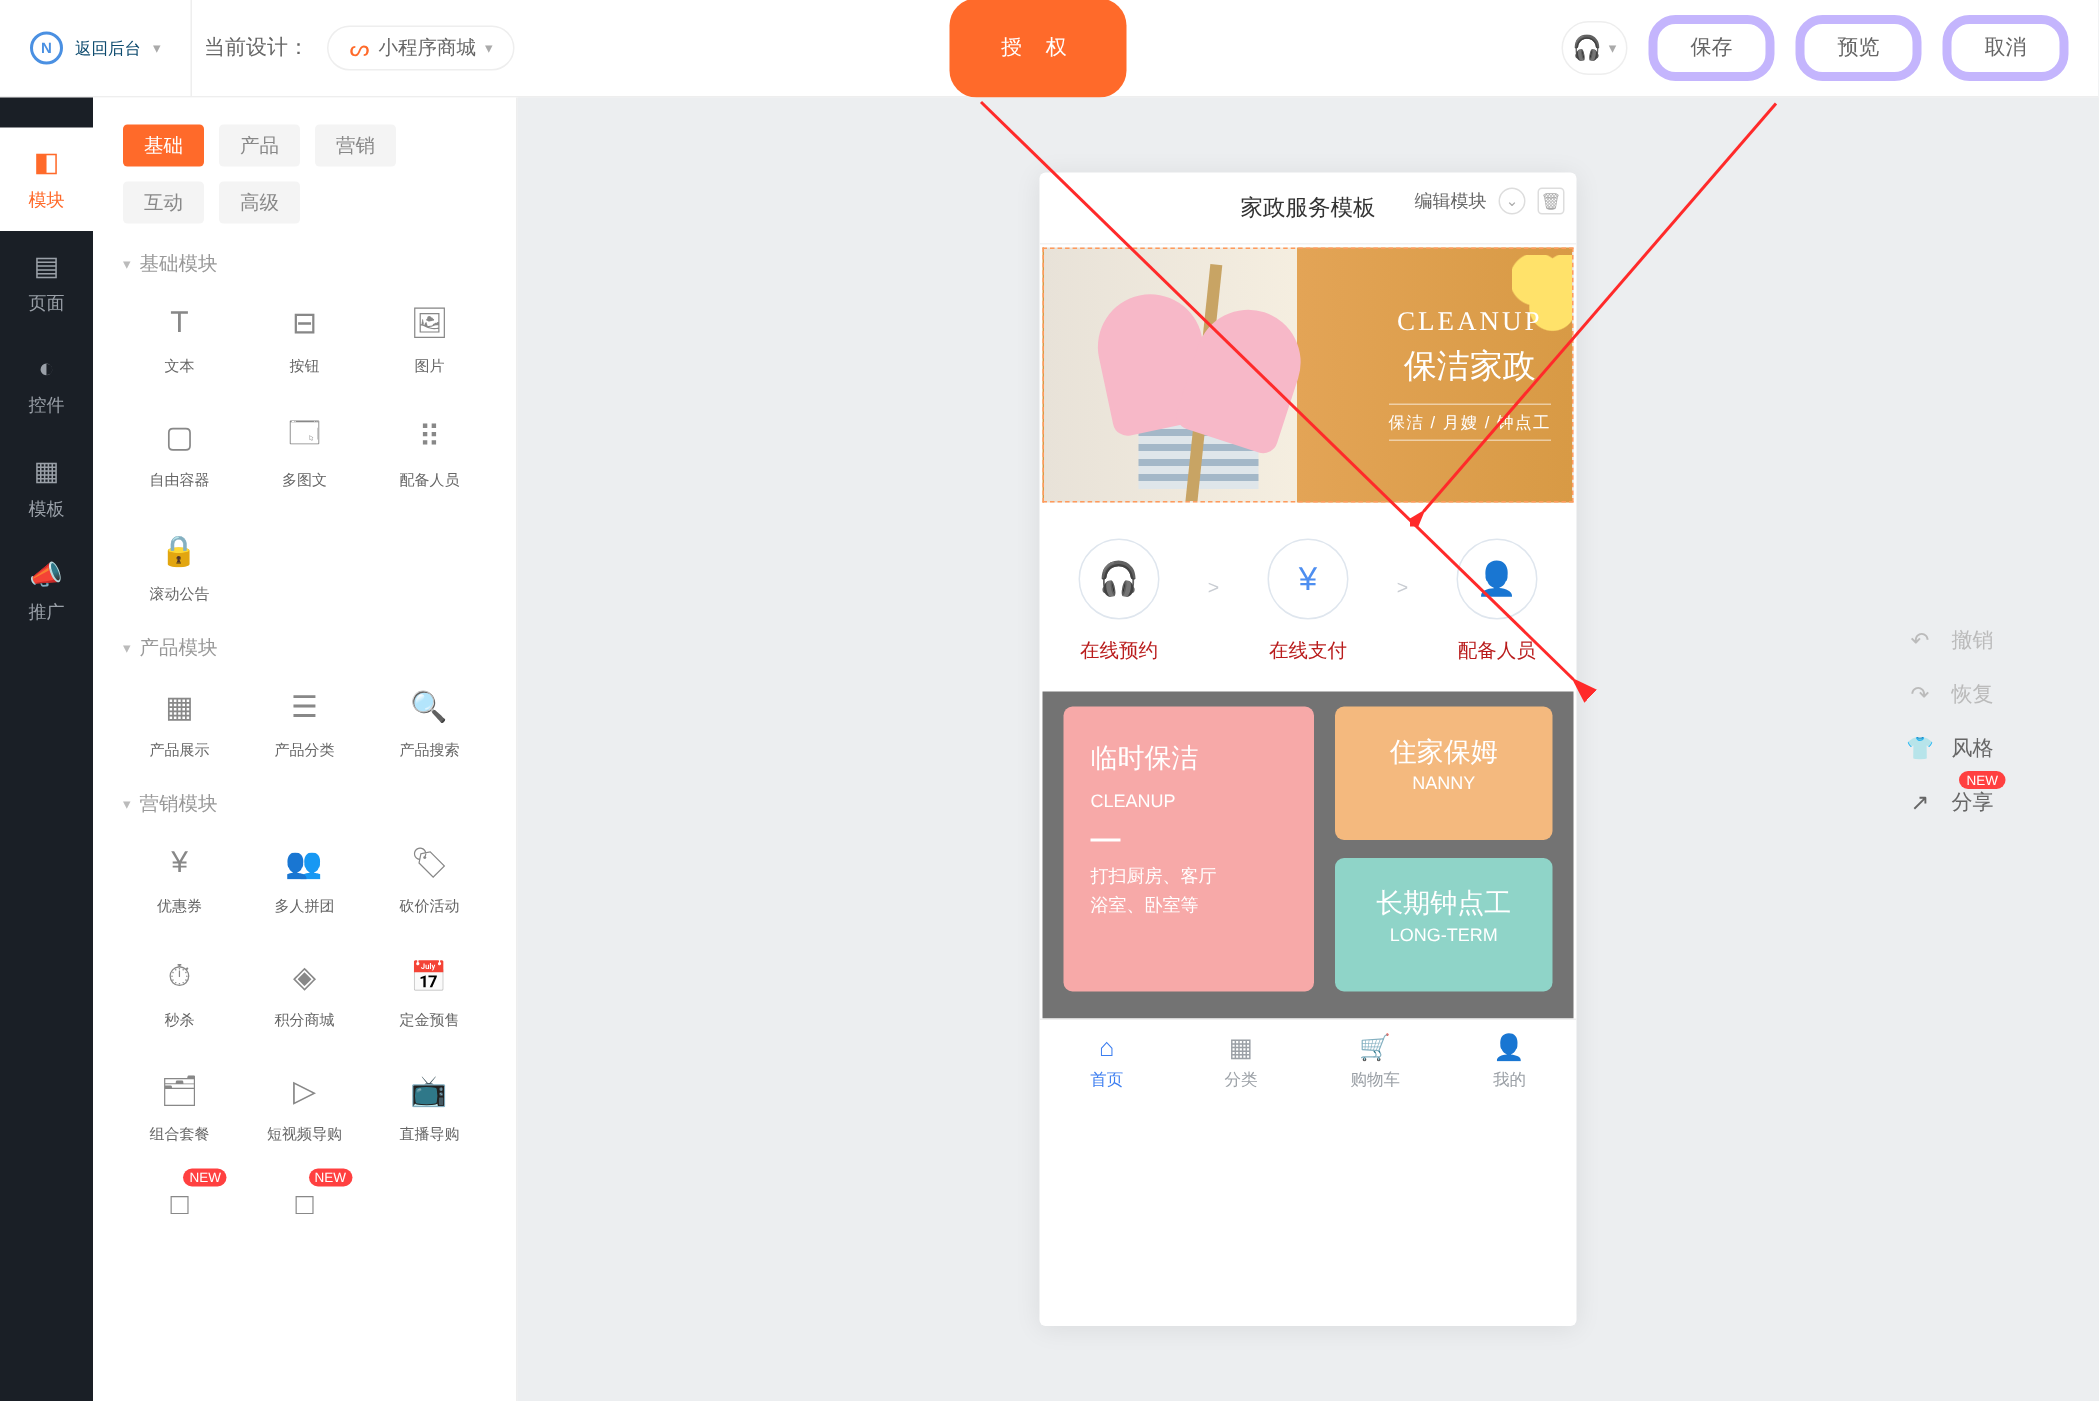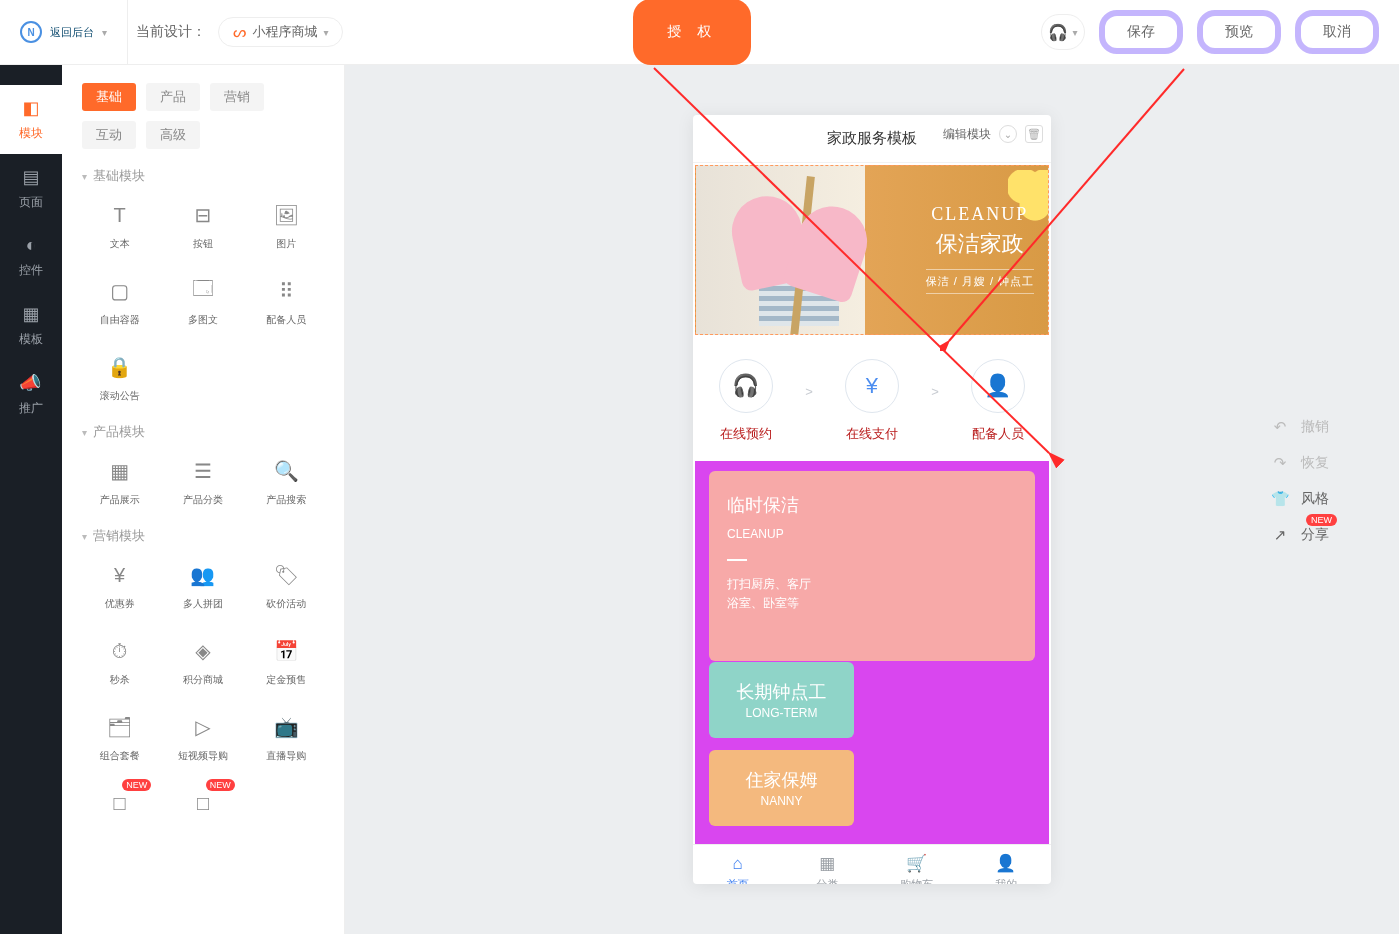--- a/index.html
+++ b/index.html
@@ -51,21 +51,21 @@
 .banner-en { font-size: 18px; letter-spacing: 2px; font-family: Georgia, serif; }
 .banner-cn { font-size: 22px; font-weight: 300; margin-top: 4px; }
 .banner-sub { font-size: 11px; margin-top: 10px; border-top: 1px solid rgba(255,255,255,0.5); border-bottom: 1px solid rgba(255,255,255,0.5); padding: 4px 0; letter-spacing: 1px; }
 
 .steps { display: flex; align-items: center; justify-content: space-around; padding: 22px 10px 18px; }
 .step { display: flex; flex-direction: column; align-items: center; gap: 12px; }
 .step-circle { width: 54px; height: 54px; border: 1px solid #dfe6ee; border-radius: 50%; display: flex; align-items: center; justify-content: center; color: #4d8ef0; font-size: 22px; }
 .step-label { font-size: 13px; color: #b91c1c; }
 .step-arrow { color: #c8ccd2; font-size: 13px; align-self: center; margin-top: -20px; }
 
-.cards { display: flex; gap: 1px; padding: 10px 14px 18px; background: #d946ef; margin: 0 2px; flex-direction: column; }
+.cards { display: flex; gap: 14px; padding: 10px 14px 18px; background: #737373; margin: 0 2px; }
 .card-big { flex: 1; background: #f7a9a8; border-radius: 6px; padding: 22px 18px 16px; color: #fff; display: flex; flex-direction: column; gap: 8px; min-height: 190px; }
 .card-col { width: 145px; display: flex; flex-direction: column; gap: 12px; }
 .card-sm { border-radius: 6px; padding: 18px 14px; color: #fff; text-align: center; flex: 1; }
 .card-sm.green { background: #8fd4c8; }
 .card-sm.orange { background: #f4b97e; }
 .card-title-cn { font-size: 18px; }
 .card-title-en { font-size: 12px; margin-top: 2px; }
 .card-line { width: 20px; height: 2px; background: #fff; margin: 10px 0 6px; }
 .card-desc { font-size: 12px; line-height: 1.6; }
 
@@ -288,27 +288,27 @@
         </div>
 
       <div class="cards">
         <div class="card-big">
           <div class="card-title-cn">临时保洁</div>
           <div class="card-title-en">CLEANUP</div>
           <div class="card-line"></div>
           <div class="card-desc" id="big-desc">打扫厨房、客厅<br>浴室、卧室等</div>
         </div>
         <div class="card-col">
+          <div class="card-sm orange">
+            <div class="card-title-cn">住家保姆</div>
+            <div class="card-title-en">NANNY</div>
+          </div>
           <div class="card-sm green">
             <div class="card-title-cn">长期钟点工</div>
             <div class="card-title-en">LONG-TERM</div>
-          </div>
-          <div class="card-sm orange">
-            <div class="card-title-cn">住家保姆</div>
-            <div class="card-title-en">NANNY</div>
           </div>
         </div>
       </div>
 
       <div class="tabbar" id="tabbar">
           <div class="tab-item active">
             <span class="tab-icon">⌂</span>
             <span>首页</span>
           </div>
           <div class="tab-item">

